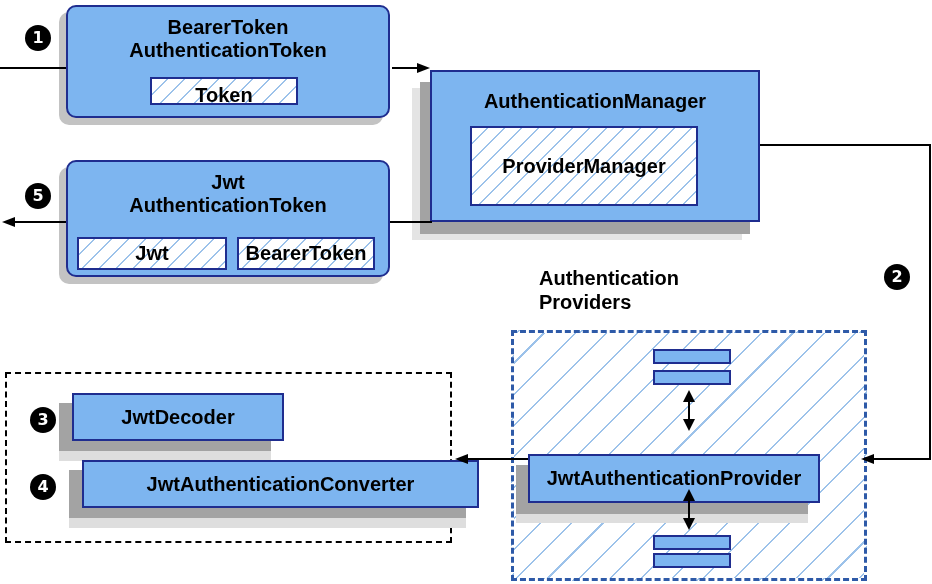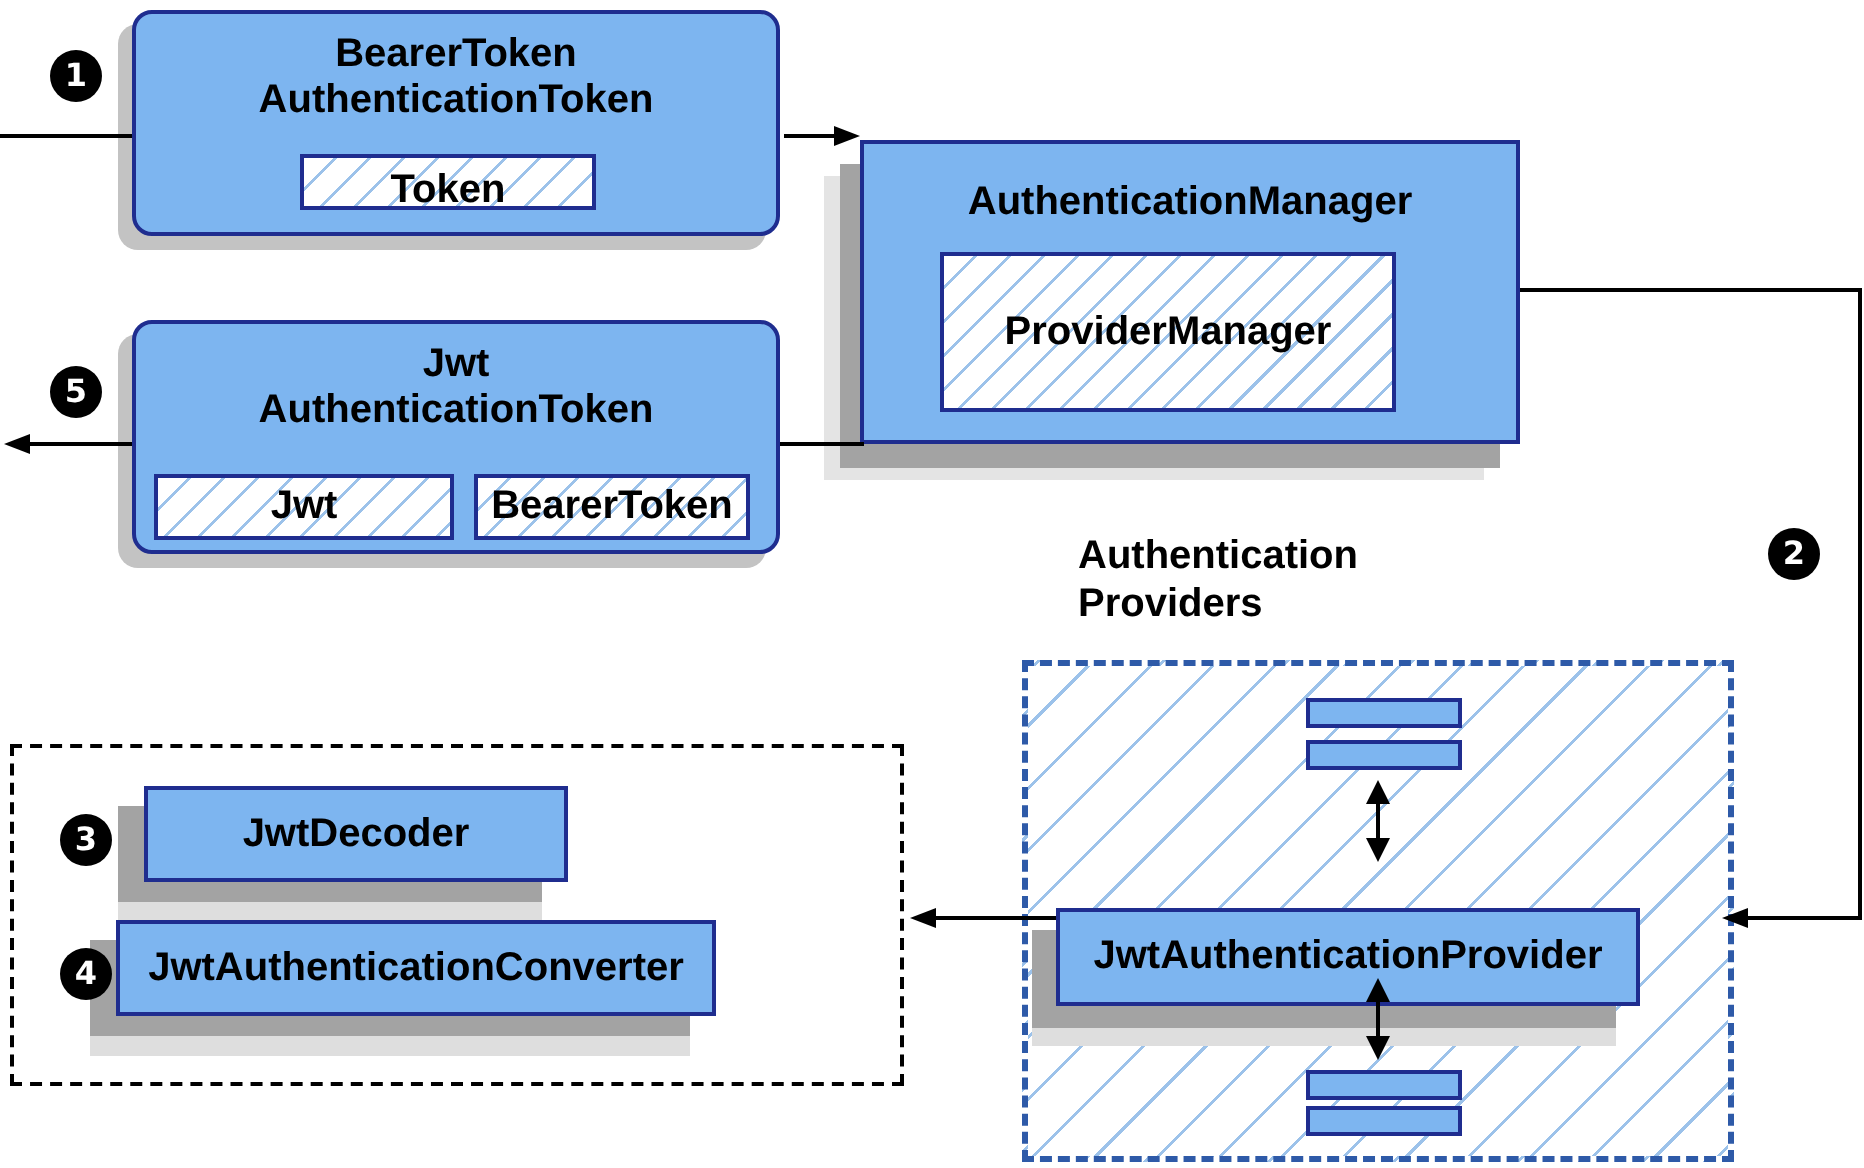--- a/index.html
+++ b/index.html
@@ -48,21 +48,21 @@
   .authorities-chip { left: 169px; top: 75px; width: 138px; height: 33px; line-height: 29px; }
 
   .manager-node { left: 430px; top: 70px; width: 330px; height: 152px; padding-top: 18px; }
   .manager-chip { left: 38px; top: 54px; width: 228px; height: 80px; line-height: 76px; }
 
   .provider-node { left: 528px; top: 454px; width: 292px; height: 49px; line-height: 45px;
                    box-shadow: -12px 11px 0 #a3a3a3, -12px 20px 0 #dedede; }
 
   .decoder-node  { left: 72px; top: 393px; width: 212px; height: 48px; line-height: 44px;
                    box-shadow: -13px 10px 0 #a3a3a3, -13px 20px 0 #dedede; }
-  .converter-node{ left: 58px; top: 460px; width: 300px; height: 48px; line-height: 44px;
+  .converter-node{ left: 82px; top: 460px; width: 397px; height: 48px; line-height: 44px;
                    box-shadow: -13px 10px 0 #a3a3a3, -13px 20px 0 #dedede; }
 
   
   .providers-area {
     position: absolute;
     left: 511px; top: 330px; width: 356px; height: 251px;
     border: 3px dashed #2e5aa8;
     background-color: #ffffff;
     background-image: repeating-linear-gradient(135deg, transparent 0 20.5px, #9cc2ea 20.5px 22px);
   }

